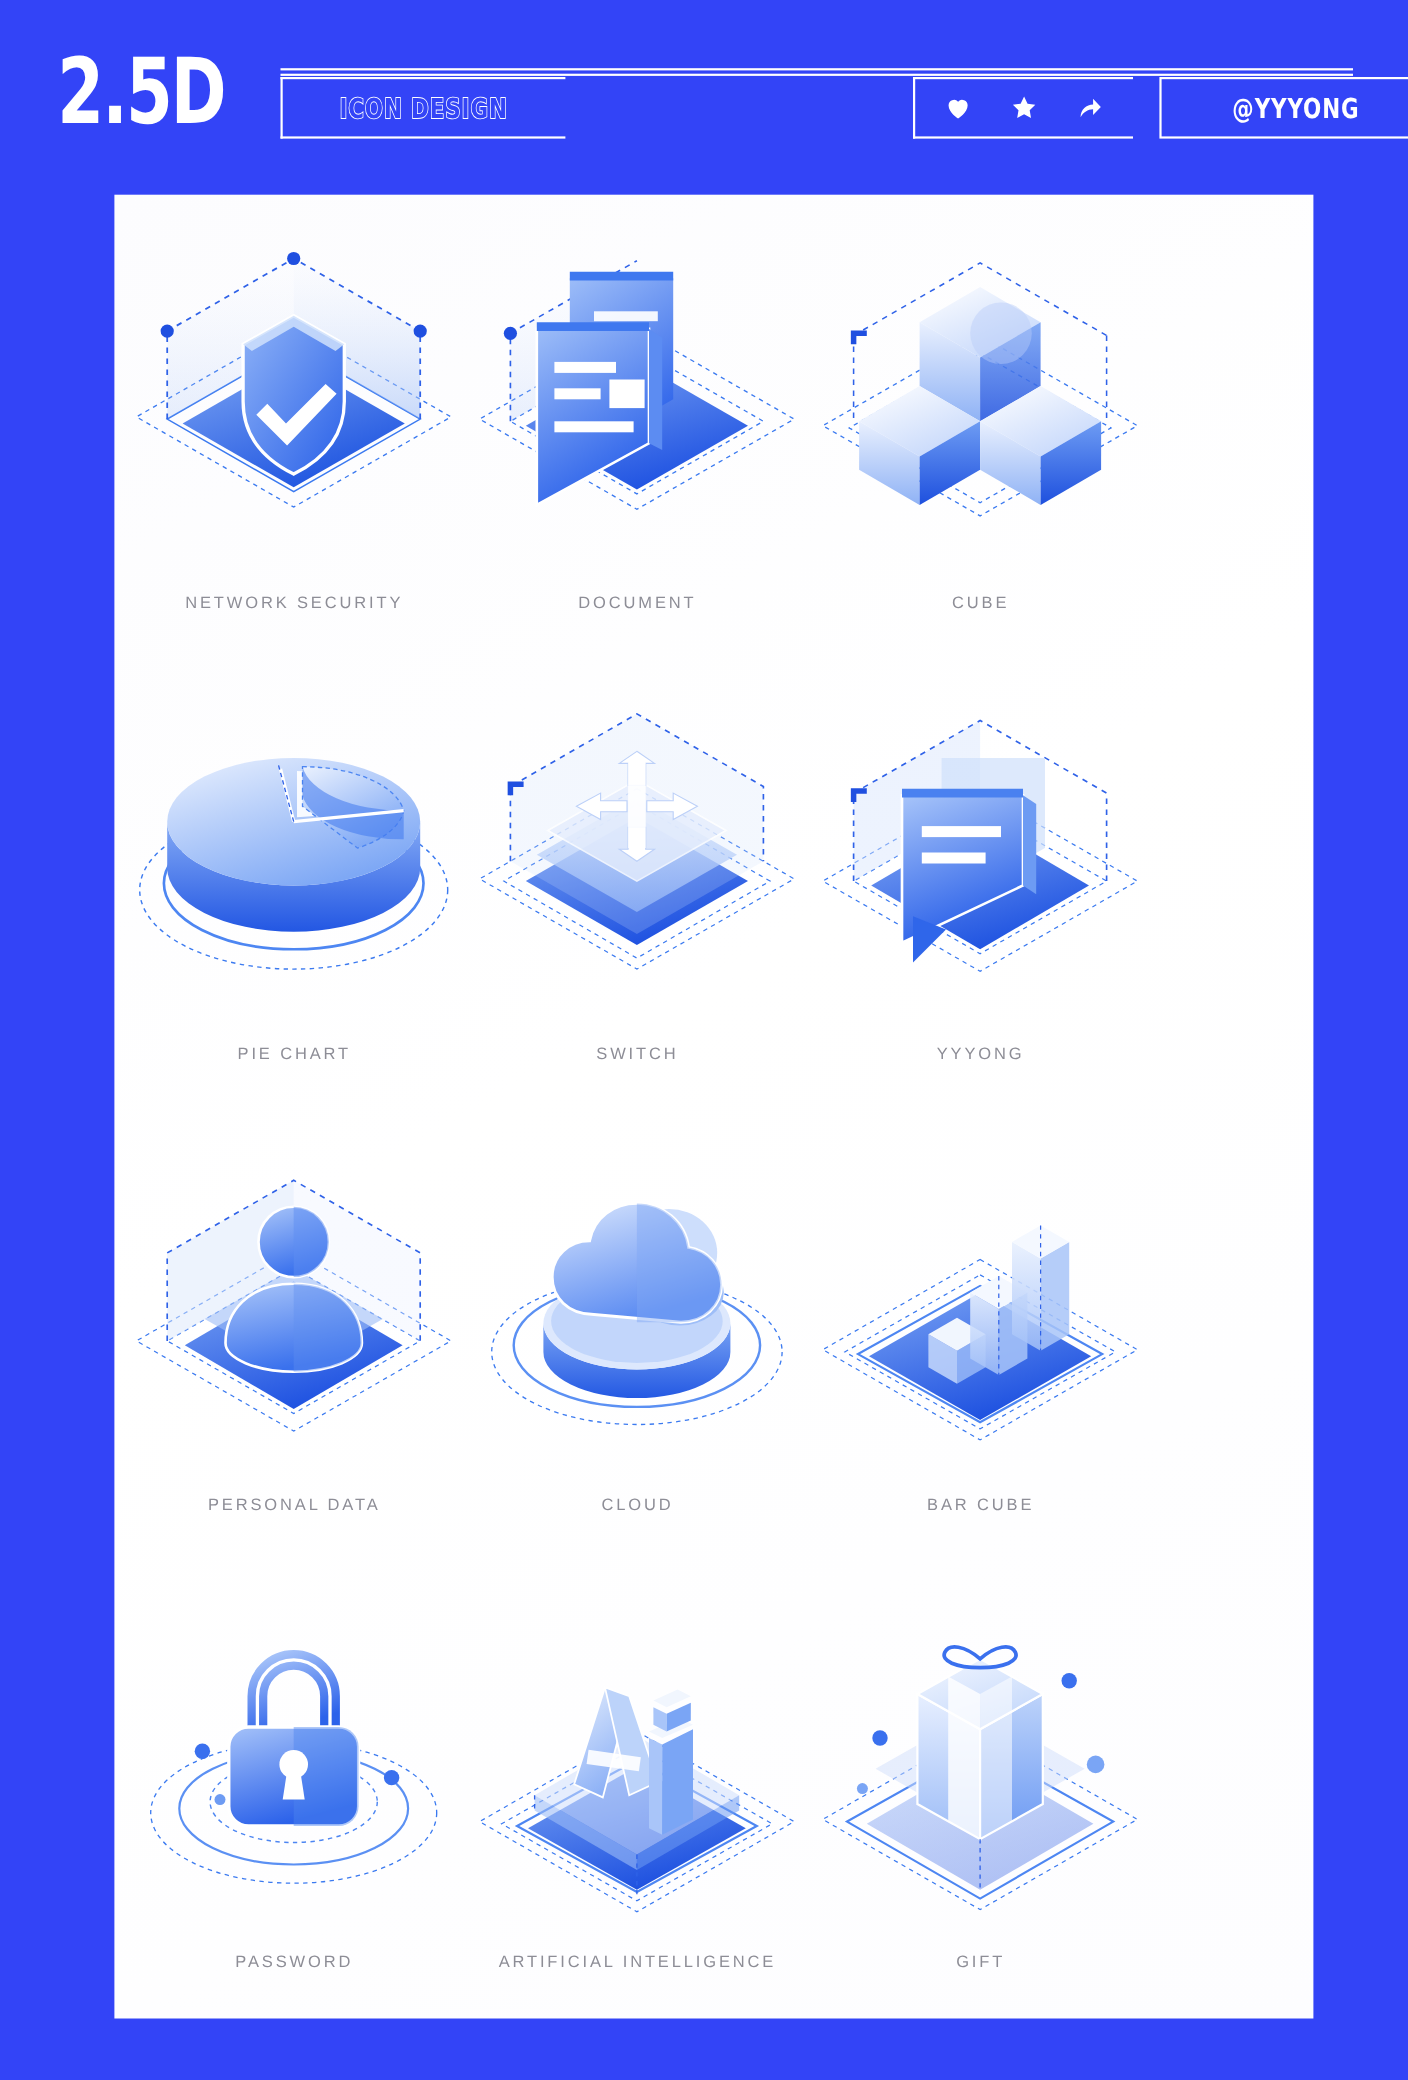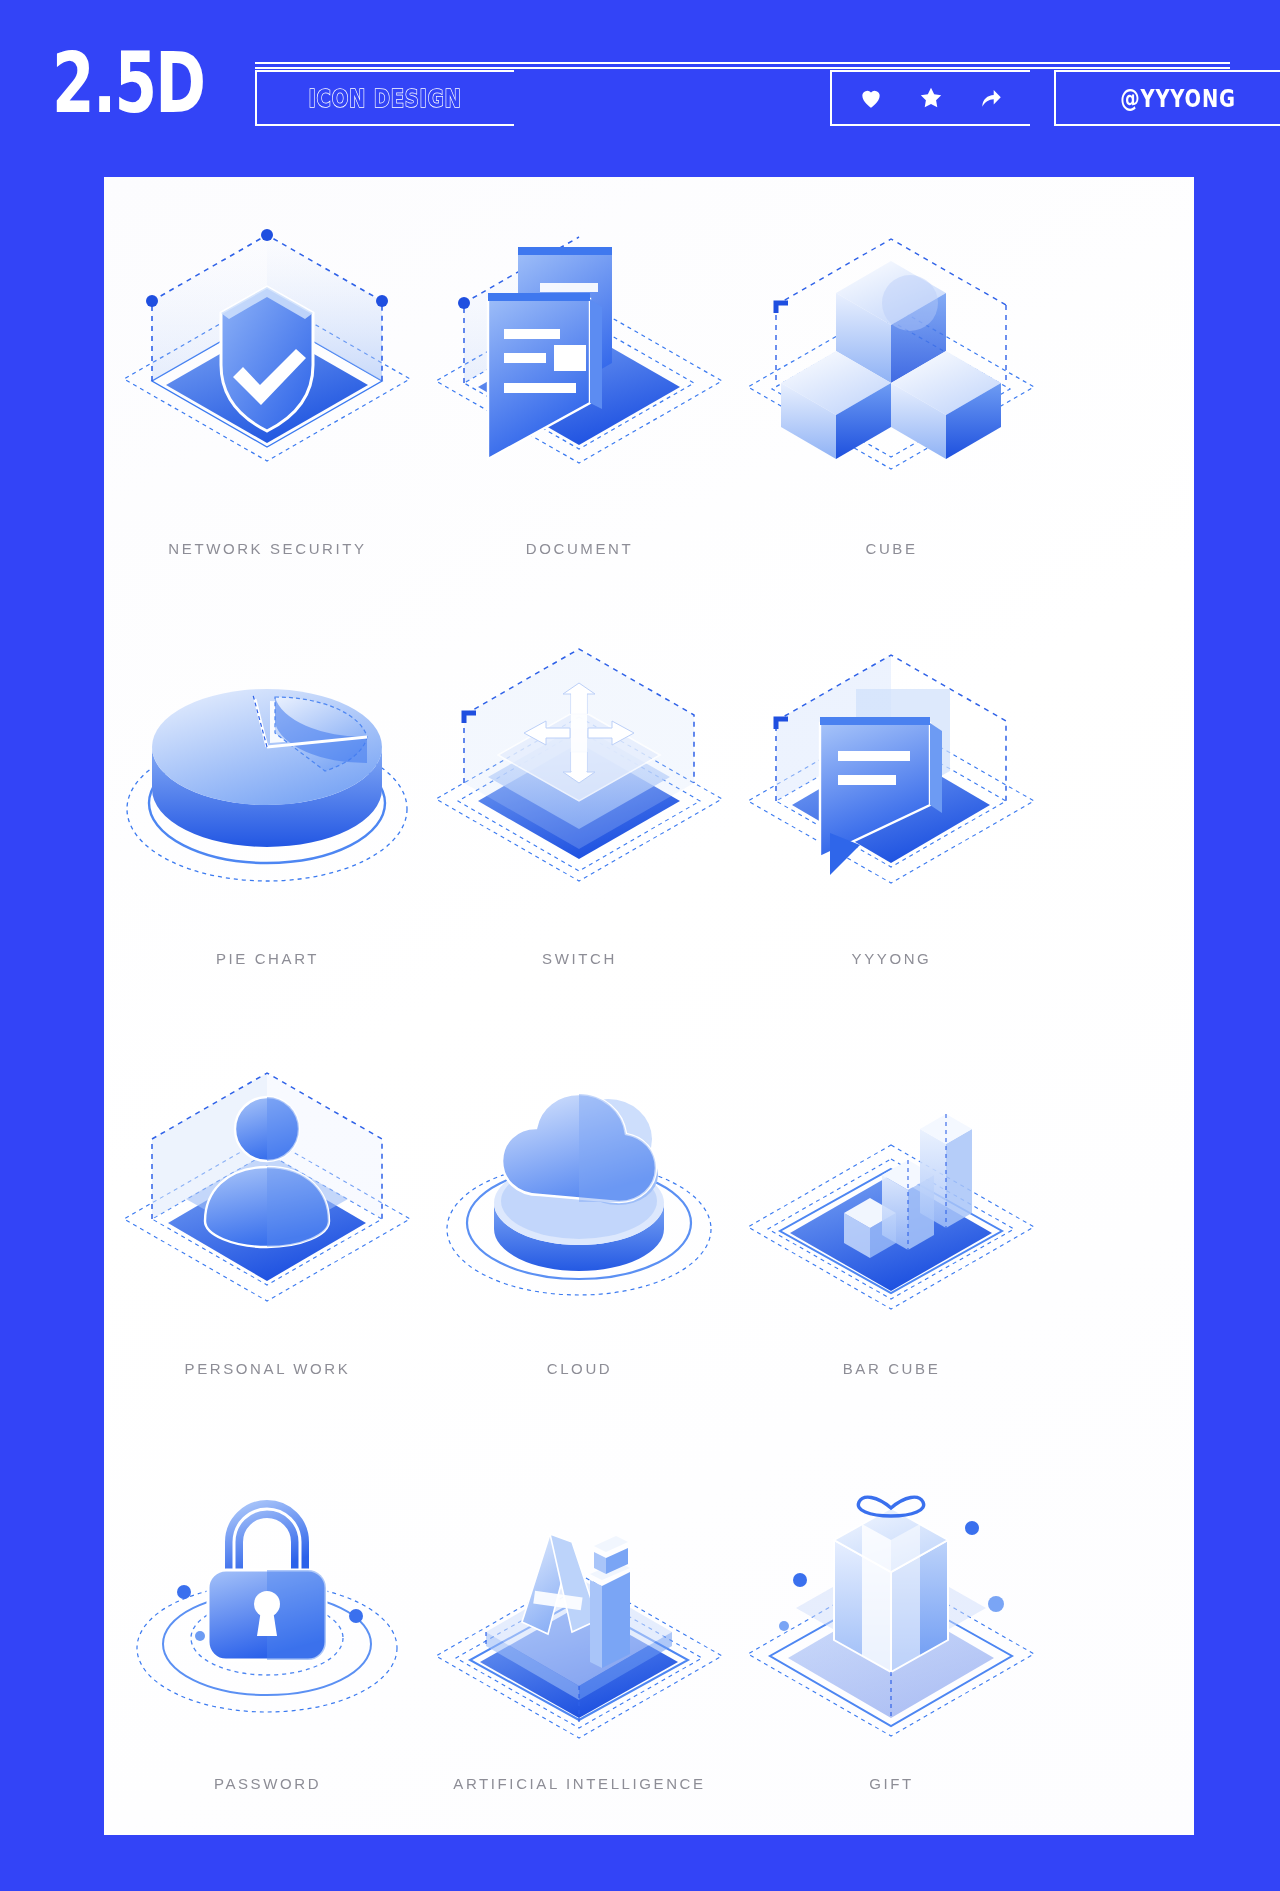--- a/index.html
+++ b/index.html
@@ -387,21 +387,21 @@
           <polygon points="157,158 256,216 157,274 58,216" fill="url(#gPlateD)"></polygon>
           <polygon points="157,146 238,192 157,238 76,192" fill="#9dbcf7" opacity=".6"></polygon>
           <polyline points="42,212 42,132 157,66 272,132 272,212" fill="none" stroke="#2f62e8" stroke-width="1.5" stroke-dasharray="5 5"></polyline>
 
           <circle cx="157" cy="122" r="32" fill="url(#gUser)" stroke="#ffffff" stroke-width="2.4"></circle>
           <path d="M157 160 c-42 0 -62 26 -62 54 c0 14 28 26 62 26 c34 0 62 -12 62 -26 c0 -28 -20 -54 -62 -54z" fill="url(#gUser)" stroke="#ffffff" stroke-width="2.4"></path>
           <path d="M157 90 a32 32 0 0 1 0 64 z" fill="#5e8ef1" opacity=".5"></path>
           <path d="M157 160 c42 0 62 26 62 54 c0 14 -28 26 -62 26z" fill="#5e8ef1" opacity=".4"></path>
         </svg>
       </div>
-      <div class="label">PERSONAL WORK</div>
+      <div class="label">PERSONAL DATA</div>
     </div>
 
     <div class="cell" style="left:318px; top:830px;">
       <div class="art">
         <svg viewBox="0 0 315 330">
           <defs>
             <linearGradient id="gCloud" x1="0" y1="0" x2="0.4" y2="1">
               <stop offset="0" stop-color="#d8e5fd"></stop>
                 <stop offset="1" stop-color="#5c8cf2"></stop>
             </linearGradient>

